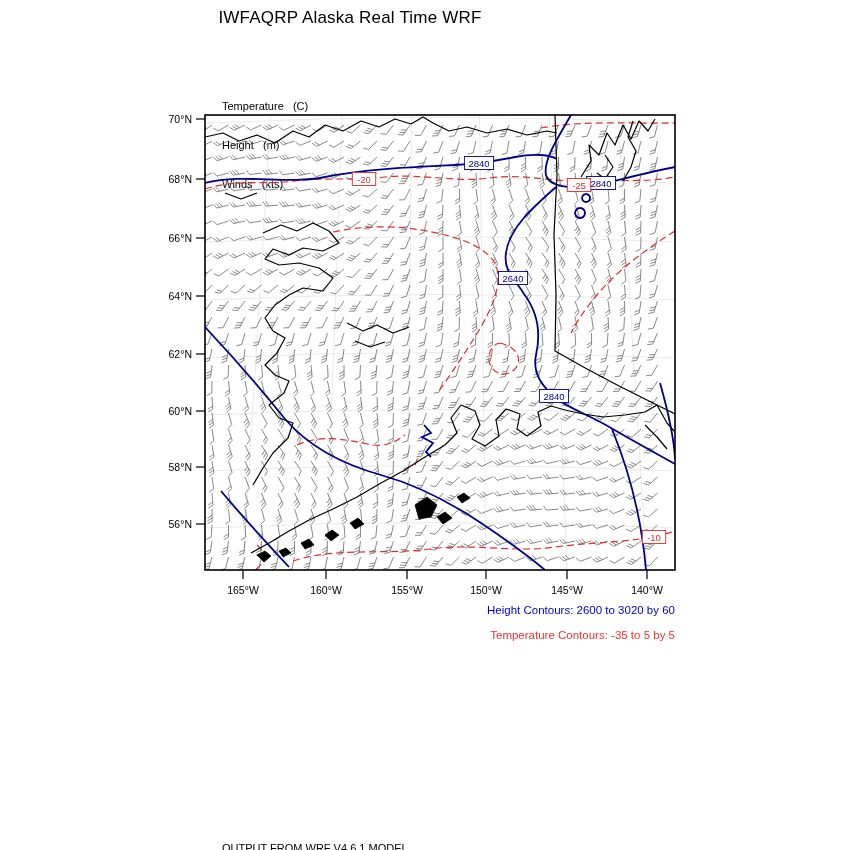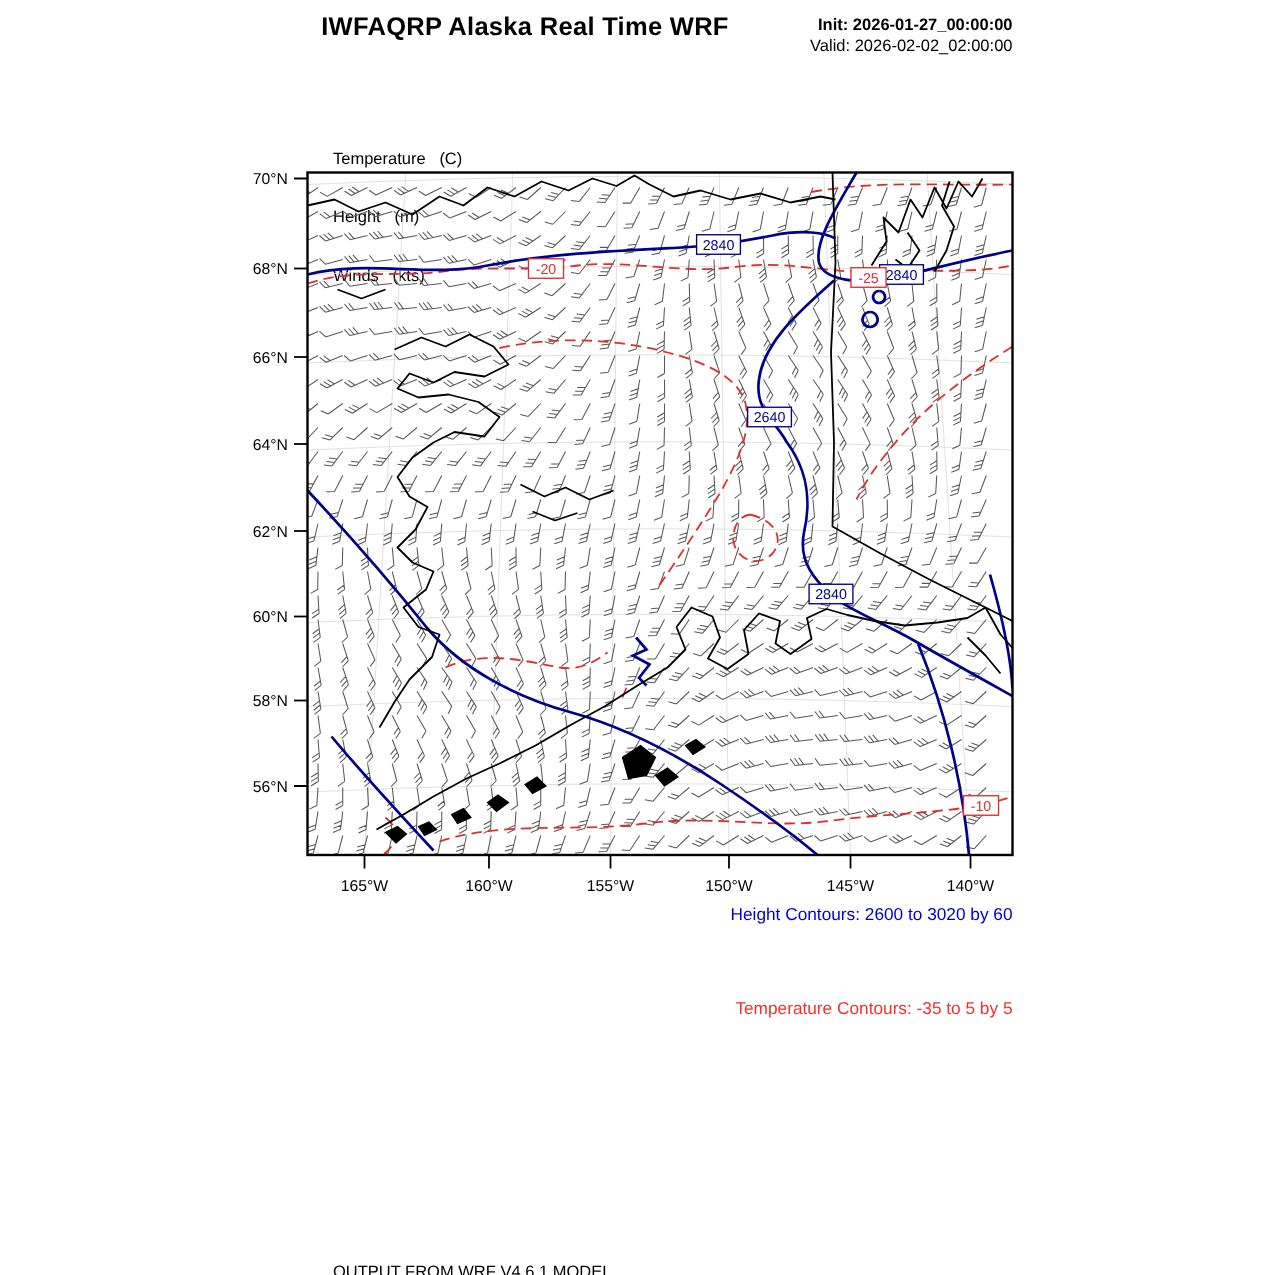--- a/index.html
+++ b/index.html
@@ -1,40 +1,36 @@
 <!DOCTYPE html>
 <html><head>
 <meta charset="utf-8">
 <style>
   html,body{margin:0;padding:0;background:#fff;}
   #page{position:relative;width:850px;height:850px;background:#fff;
         font-family:"Liberation Sans","DejaVu Sans",sans-serif;color:#000;overflow:hidden;}
   .title{position:absolute;left:0;top:8px;width:700px;text-align:center;
-         font-size:17px;font-weight:bold;letter-spacing:.2px;}
+         font-size:17px;font-weight:normal;letter-spacing:.2px;}
   .initvalid{position:absolute;right:175px;top:10px;text-align:right;font-size:11px;line-height:14px;}
   .initvalid .init{font-weight:bold;}
   .legend{position:absolute;left:222px;top:74px;font-size:11px;line-height:13px;white-space:pre;}
   .note{position:absolute;right:175px;text-align:right;font-size:11.5px;}
   .note-height{top:604px;color:#0000cd;}
-  .note-temp{top:667px;color:#f03030;}
+  .note-temp{top:629px;color:#f03030;}
   .footer{position:absolute;left:222px;top:813px;font-size:11px;line-height:14px;white-space:pre;}
   #map-svg{position:absolute;left:165px;top:107px;}
   svg text{font-family:"Liberation Sans","DejaVu Sans",sans-serif;}
 </style>
 </head>
 <body>
 
 <div id="page">
 
   <div class="title">IWFAQRP Alaska Real Time WRF</div>
 
-  <div class="initvalid">
-    <div class="init">Init: 2026-01-27_00:00:00</div>
-    <div class="valid">Valid: 2026-02-02_02:00:00</div>
-  </div>
 
   <div class="legend">
     <div>Temperature   (C)</div>
     <div>Height   (m)</div>
     <div>Winds   (kts)</div>
   </div>
 
   <svg id="map-svg" width="540" height="500">
       <defs>
         <clipPath id="mapclip">

